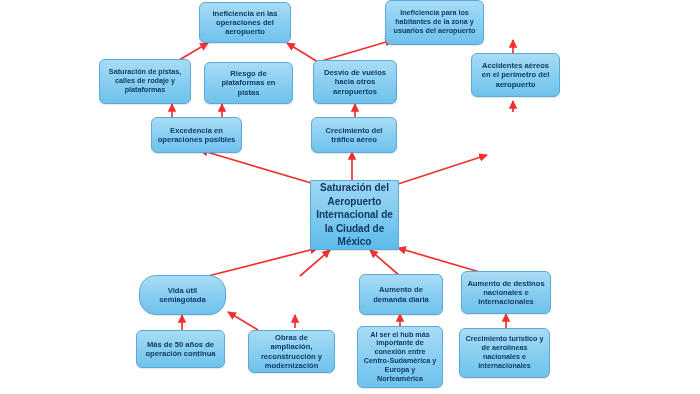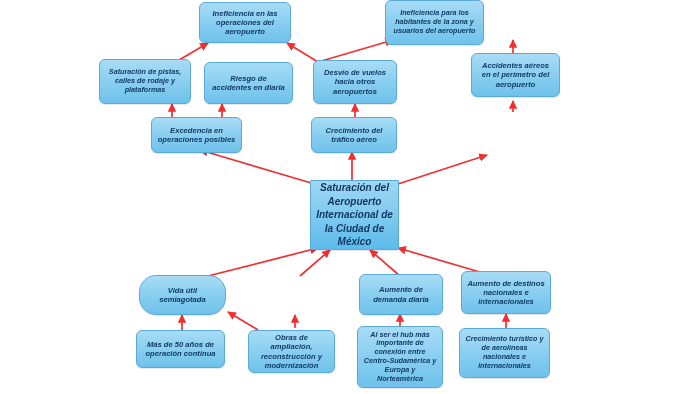--- a/index.html
+++ b/index.html
@@ -33,21 +33,20 @@
     justify-content: center;
     text-align: center;
     border-radius: 6px;
     border: 1px solid #5aa9d6;
     background: linear-gradient(180deg, #a8dcf5 0%, #86cdf0 55%, #6fc2ec 100%);
     color: #123a66;
     font-weight: bold;
     line-height: 1.22;
     padding: 3px 5px;
     box-shadow: 0 1px 1px rgba(0,0,0,0.10);
-    font-style: italic;
   }
   .node span {
     display: block;
     width: 100%;
   }
   .node.small { font-size: 7.6px; }
   .node.tiny  { font-size: 7.2px; }
   .node.center {
     font-size: 10px;
     border-radius: 1px;
@@ -117,21 +116,21 @@
 
   <div class="node tiny" style="left:385px; top:0px; width:99px; height:45px;">
     <span>Ineficiencia para los habitantes de la zona y usuarios del aeropuerto</span>
   </div>
 
   <div class="node tiny" style="left:99px; top:59px; width:92px; height:45px;">
     <span>Saturación de pistas, calles de rodaje y plataformas</span>
   </div>
 
   <div class="node small" style="left:204px; top:62px; width:89px; height:42px;">
-    <span>Riesgo de accidentes en diaria</span>
+    <span>Riesgo de plataformas en pistas</span>
   </div>
 
   <div class="node small" style="left:313px; top:60px; width:84px; height:44px;">
     <span>Desvío de vuelos hacia otros aeropuertos</span>
   </div>
 
   <div class="node small" style="left:471px; top:53px; width:89px; height:44px;">
     <span>Accidentes aéreos en el perímetro del aeropuerto</span>
   </div>
 

